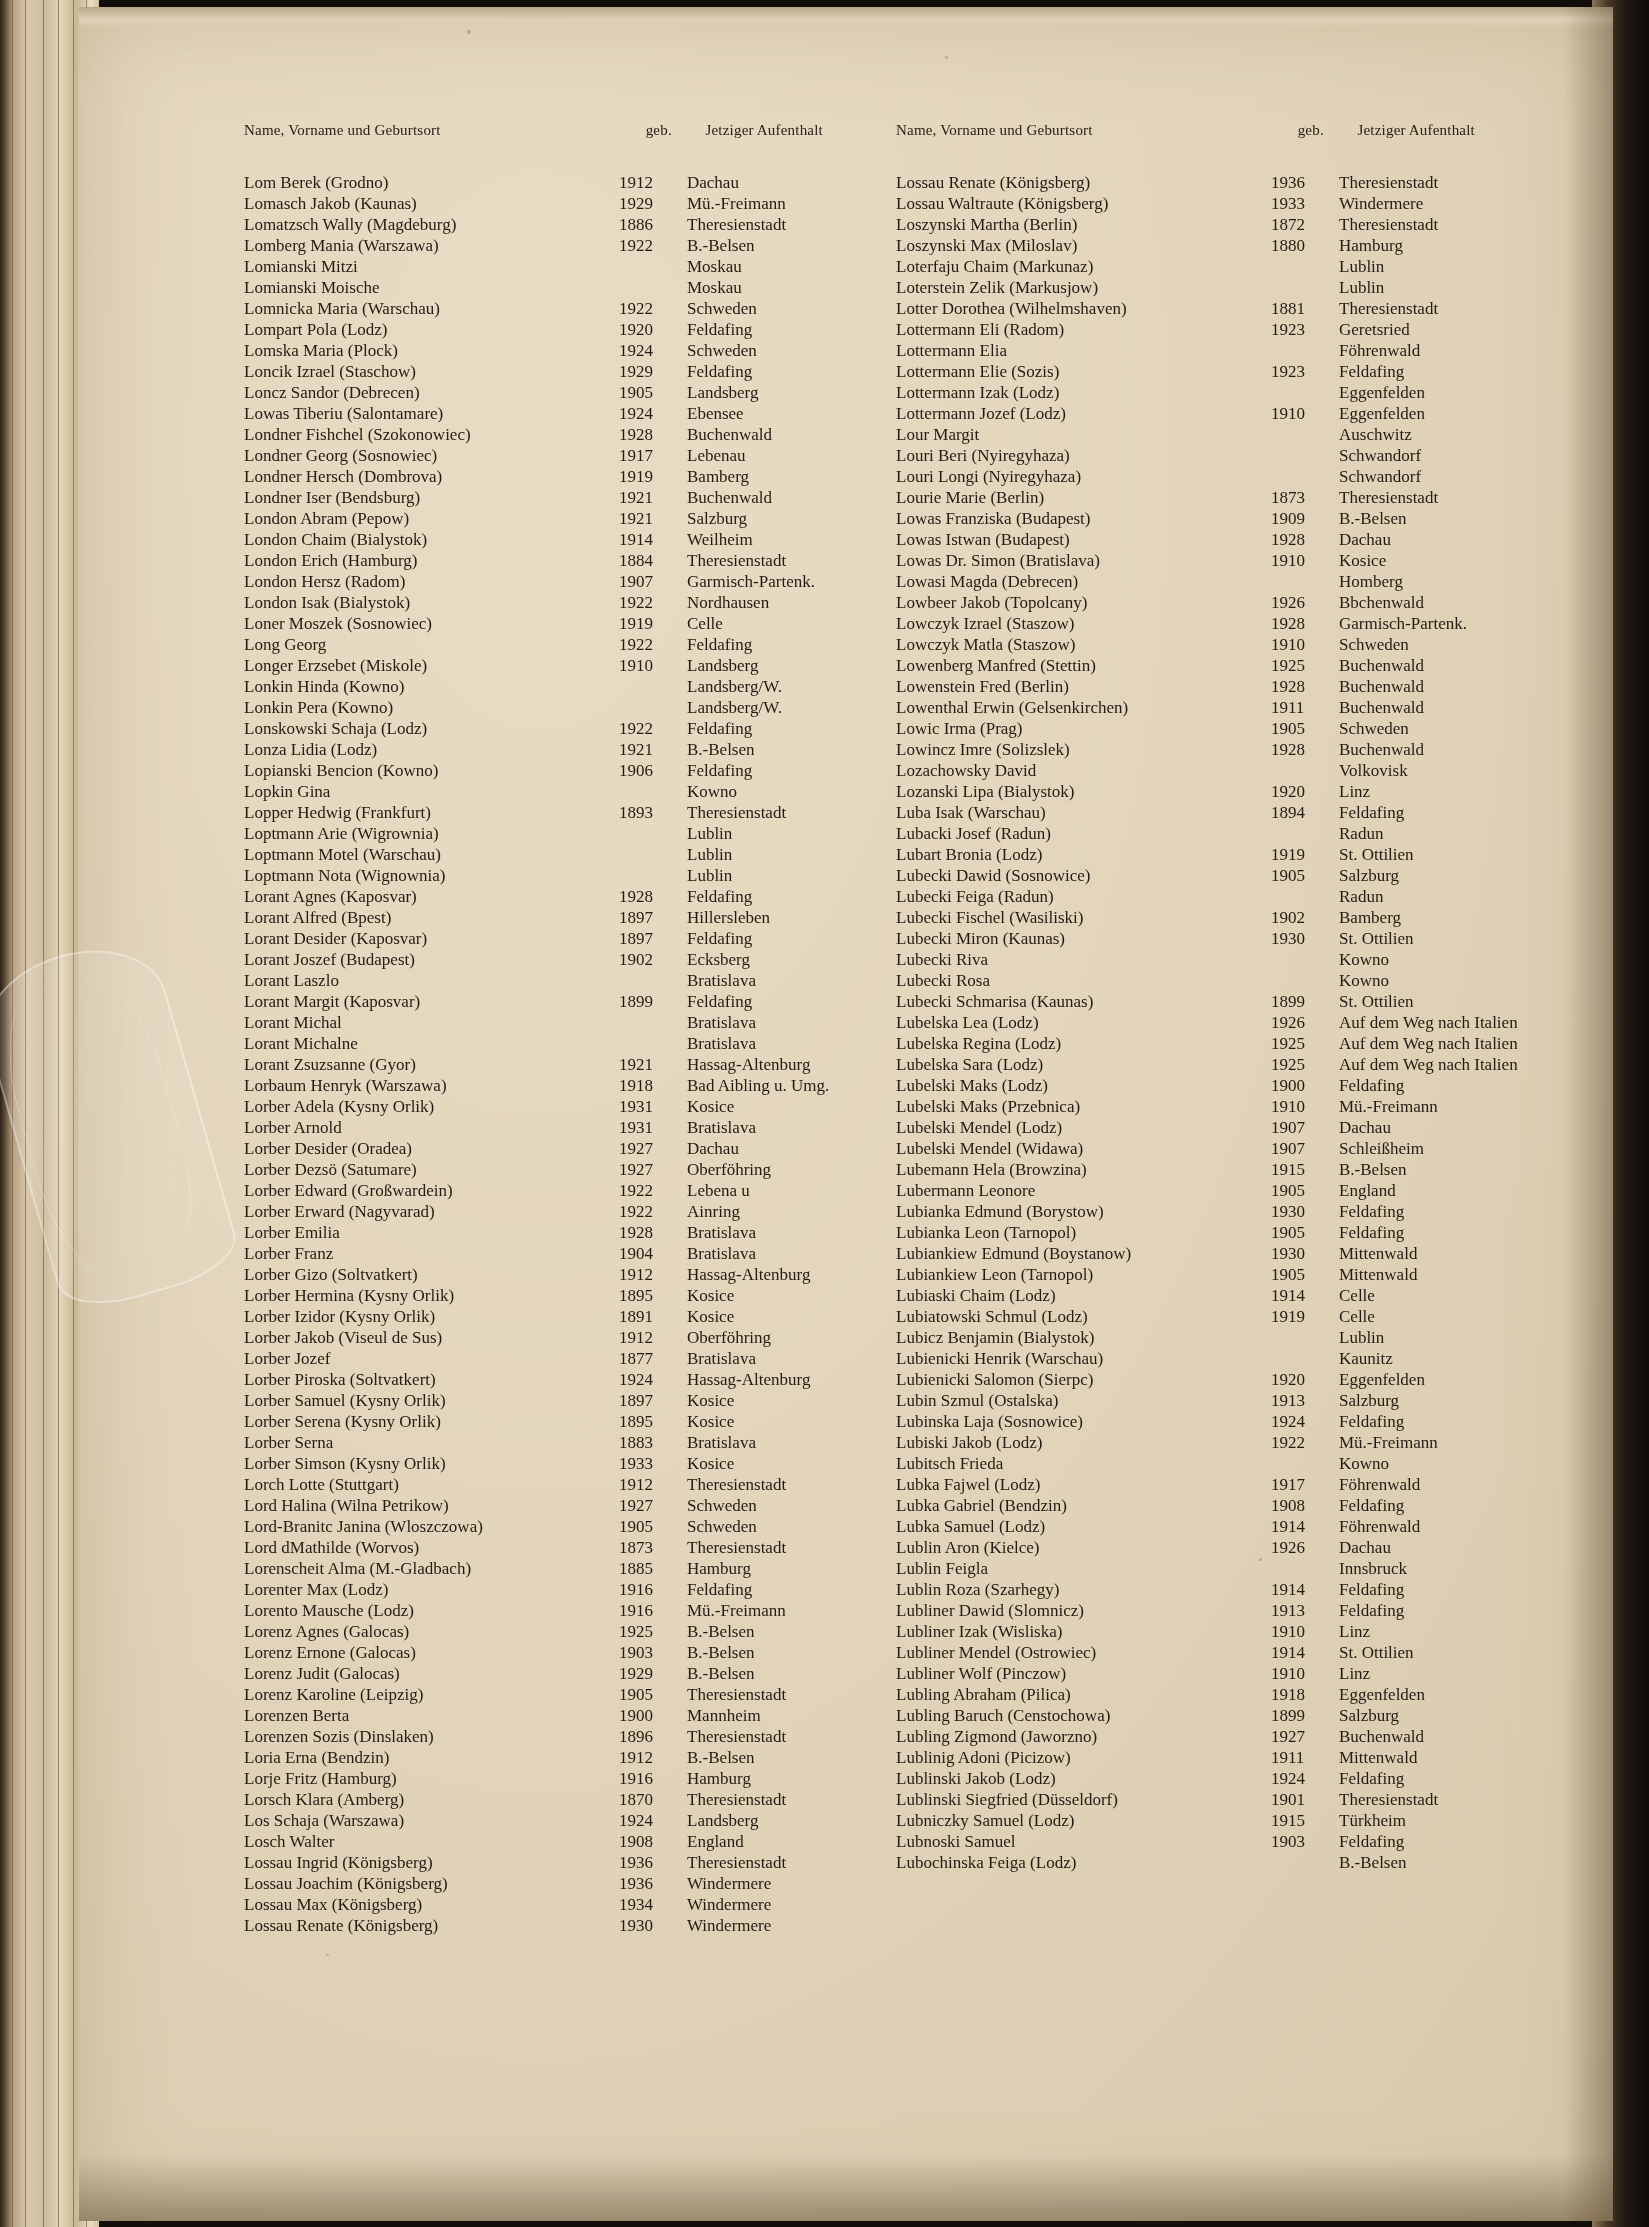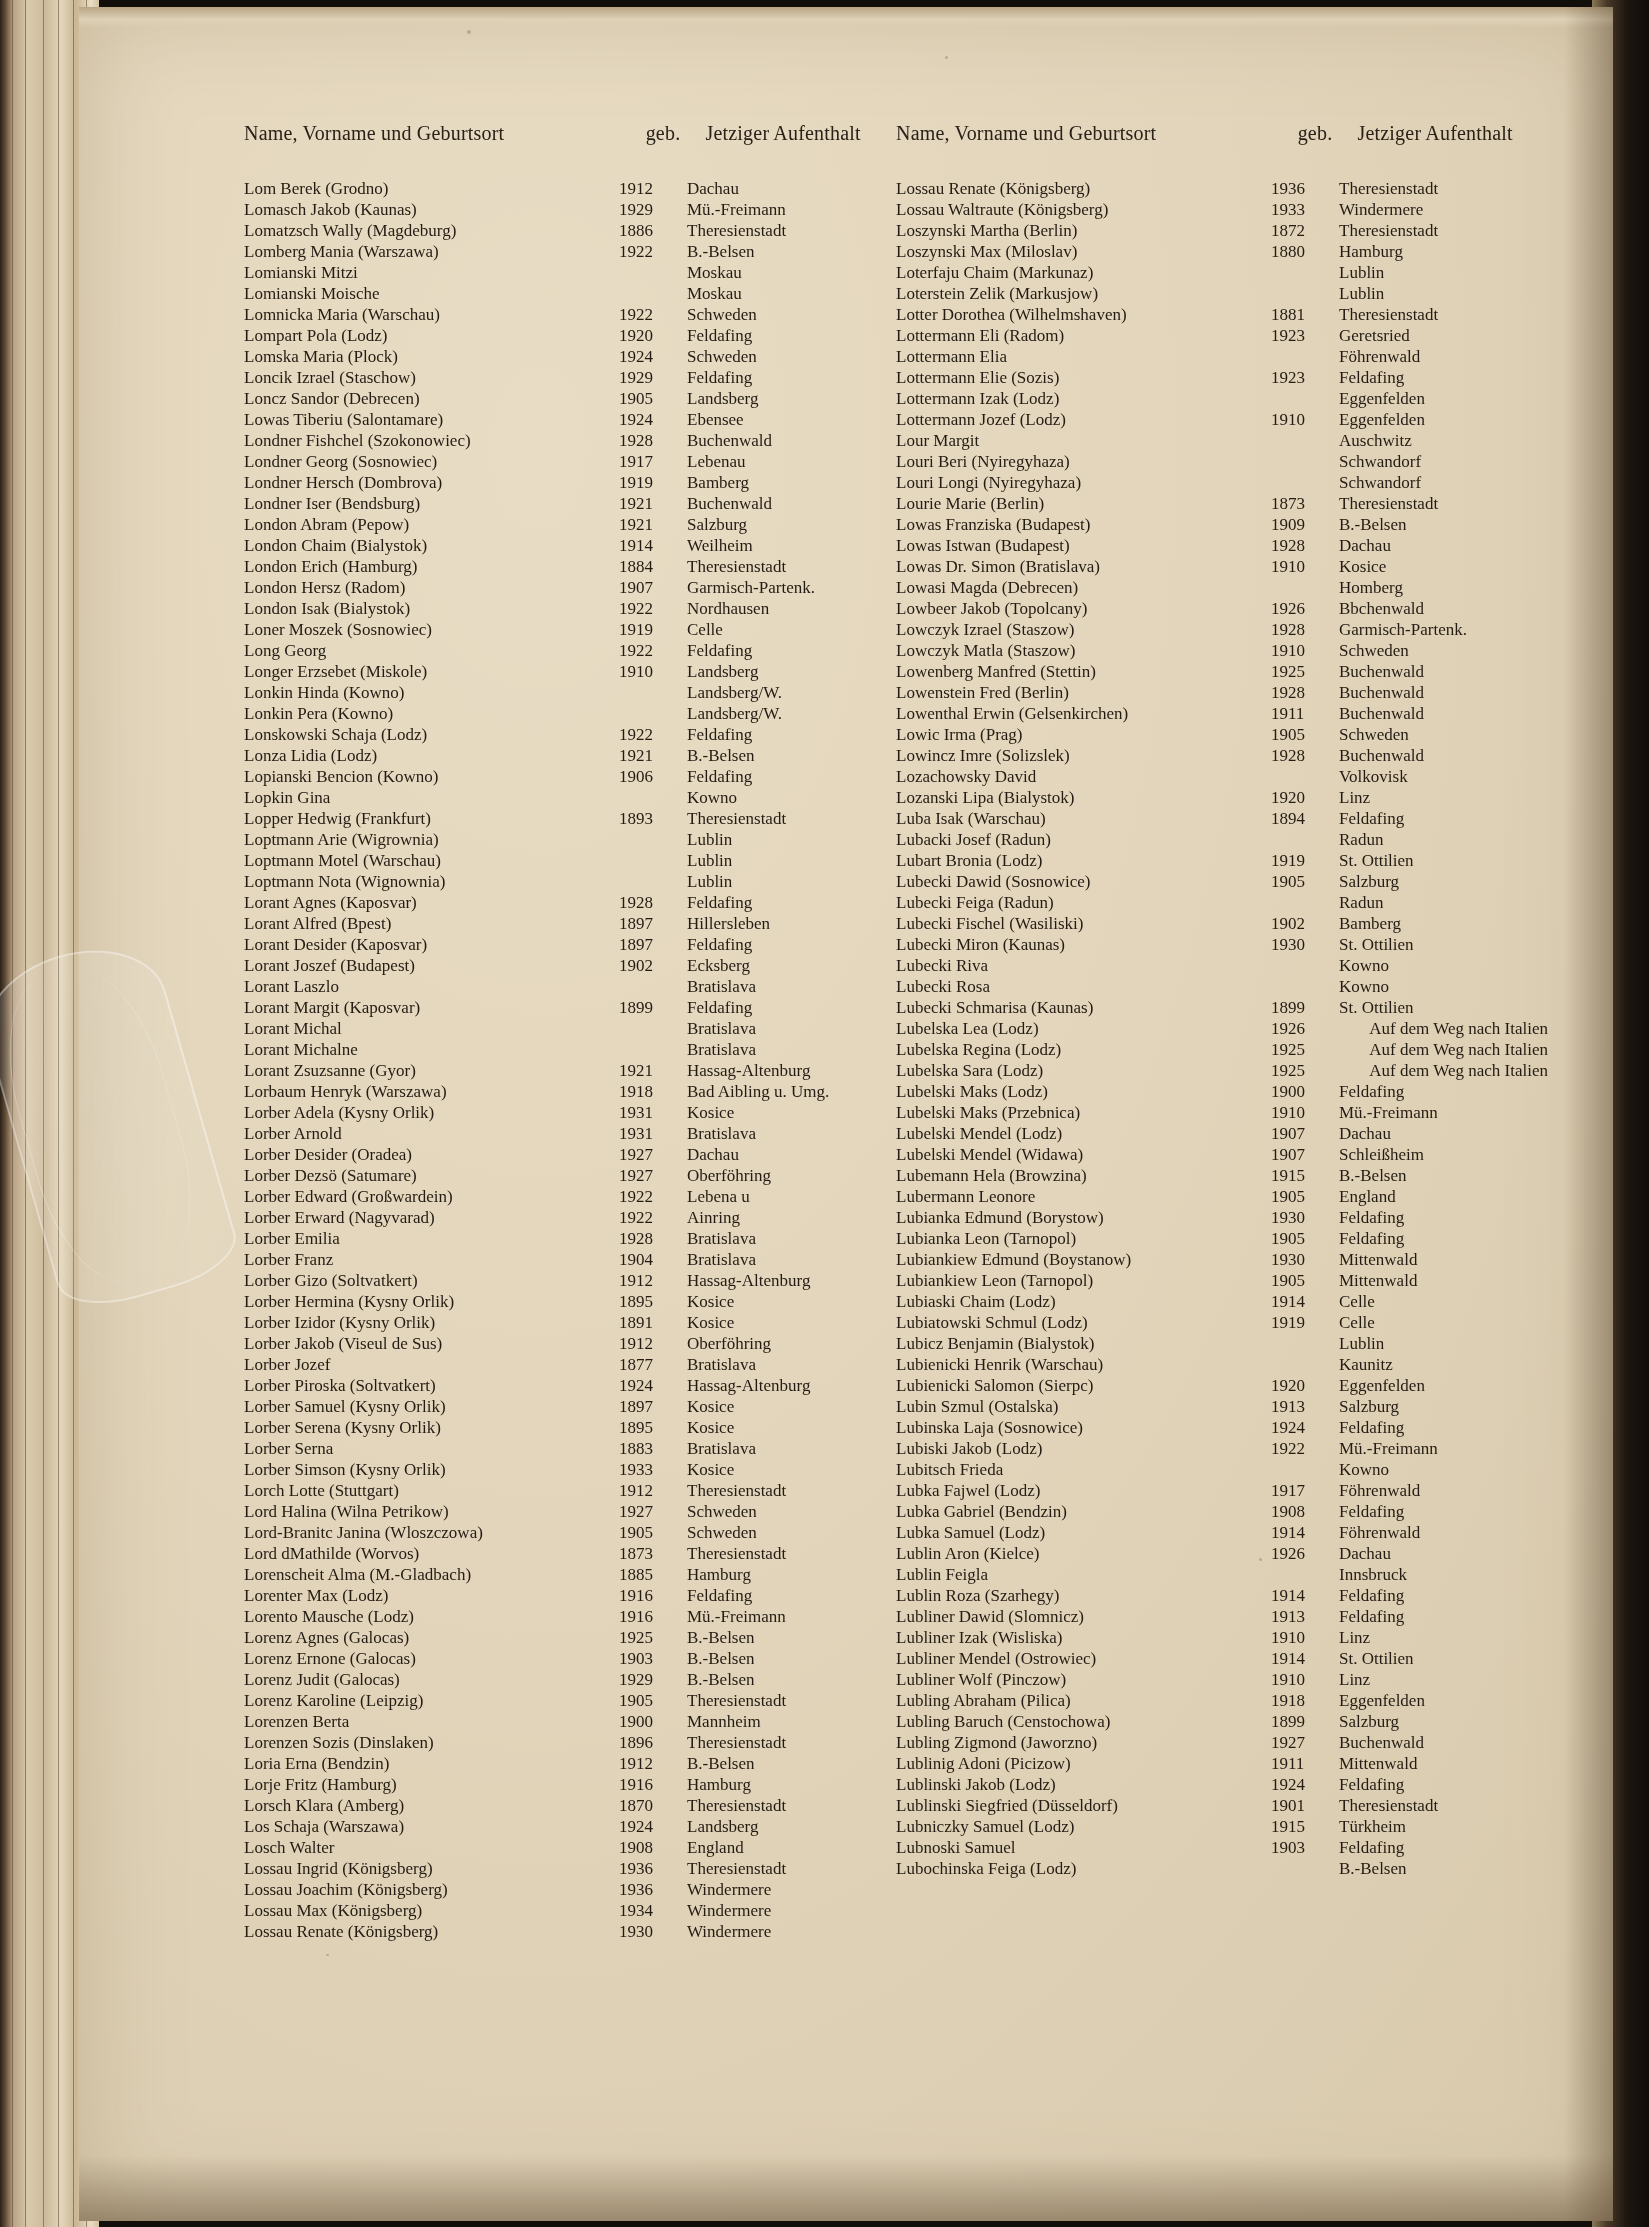--- a/index.html
+++ b/index.html
@@ -101,21 +101,21 @@
   }
   
   .content {
     position: absolute;
     left: 165px;
     top: 115px;
     width: 1303px;
   }
   .header-row {
     display: flex;
-    font-size: 20px;
+    font-size: 15px;
     letter-spacing: 0.2px;
     color: #2a2118;
     margin-bottom: 33px;
     font-family: Liberation Serif, serif;
   }
   .col-header {
     display: flex;
     width: 652px;
   }
   .ch-name { width: 384px; }
@@ -143,21 +143,20 @@
     width: 68px;
     text-align: left;
   }
   .e-ort {
     width: 209px;
     white-space: pre-line;
   }
   .e-ort.wrap {
     white-space: normal;
     line-height: 21px;
-    text-align: right;
   }
   
   .speckle {
     position: absolute;
     background: rgba(70,50,30,0.25);
     border-radius: 50%;
     pointer-events: none;
   }
 </style>
 </head>

